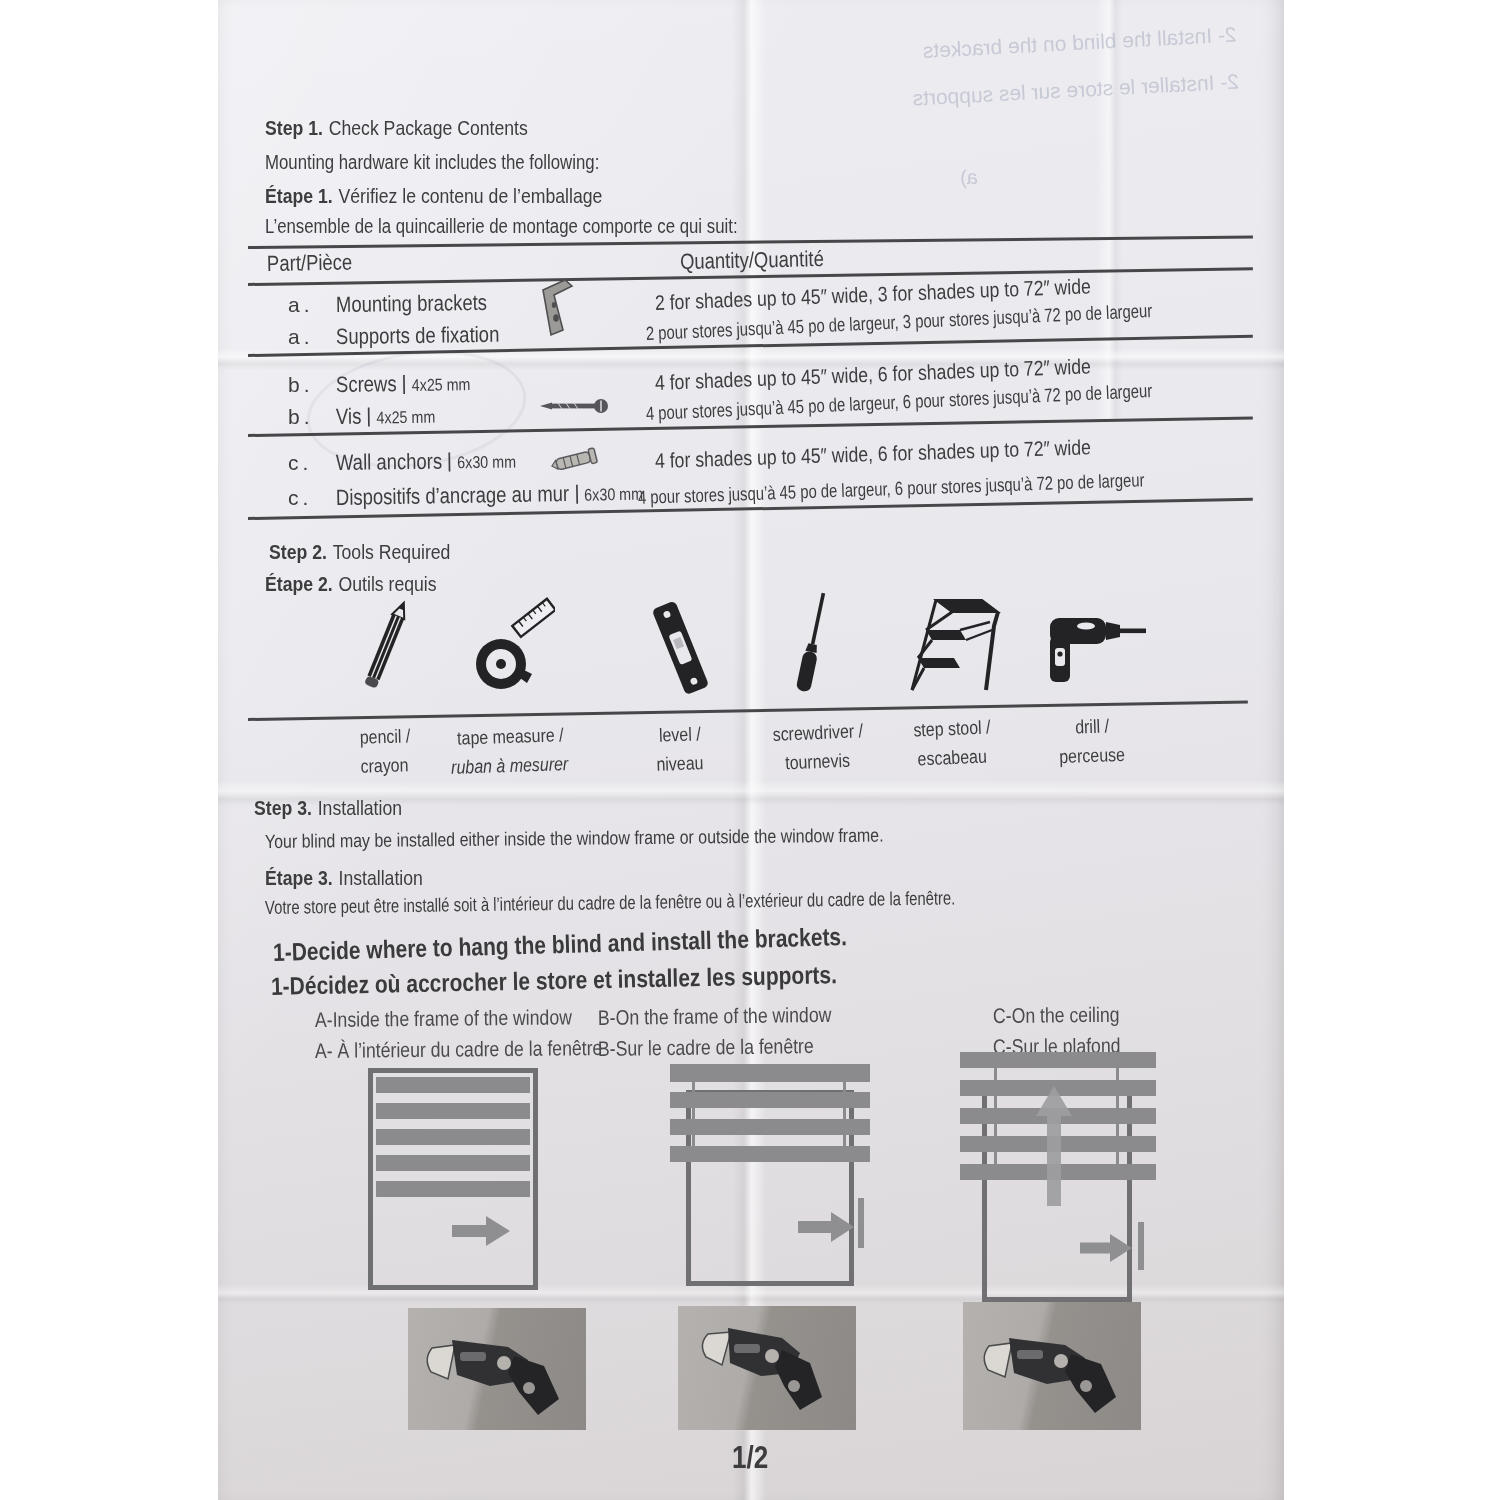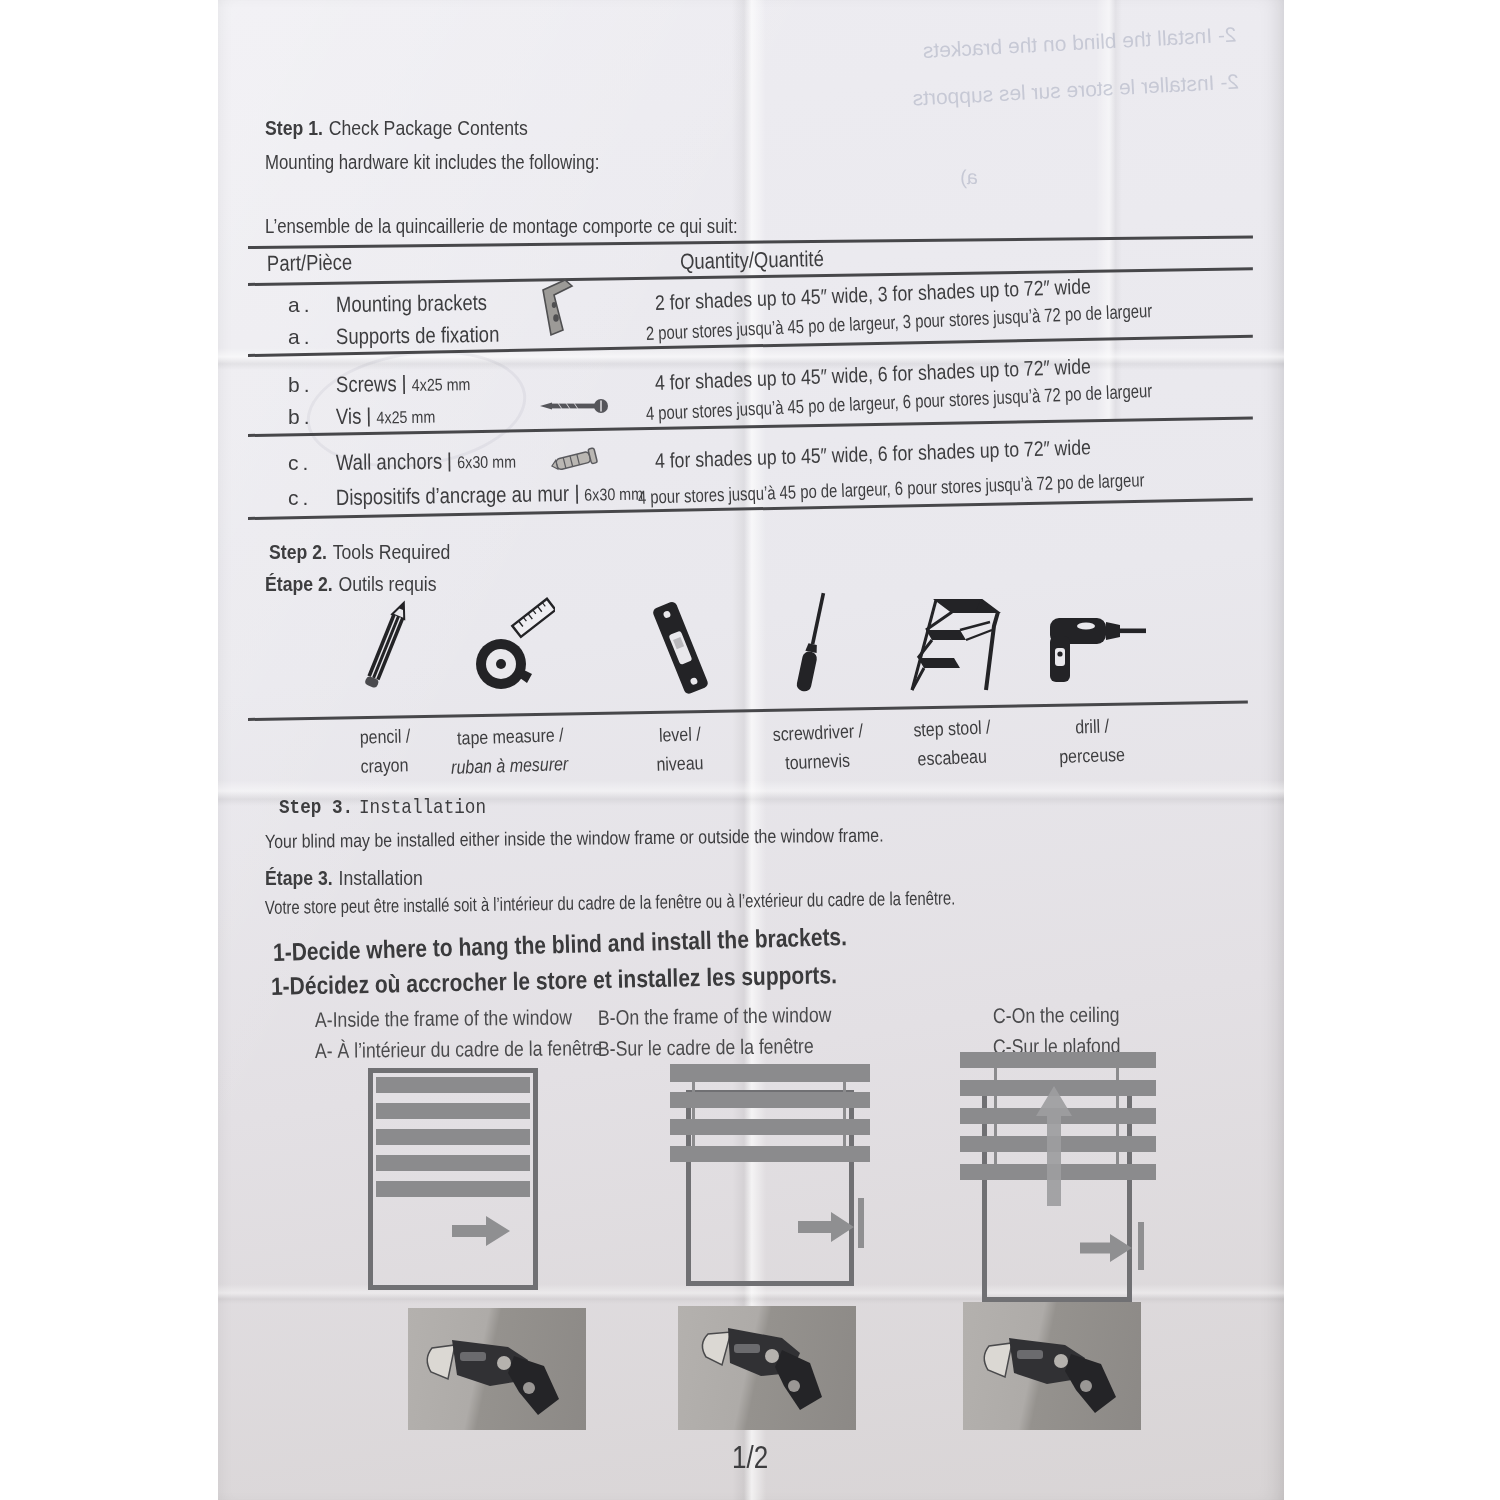--- a/index.html
+++ b/index.html
@@ -67,20 +67,22 @@
     <div>2- Install the blind on the brackets</div>
     <div>2- Installer le store sur les supports</div>
   </div>
   <div class="bleed" style="left:742px;top:166px;font-size:20px;transform:scaleX(-1) rotate(2deg);">a)</div>
 
 
   <div class="t h" style="left:47px;top:116px;">
     <span class="cx"><span class="b">Step 1.</span><span>Check Package Contents</span></span></div>
   <div class="t body20" style="left:47px;top:151px;">
     <span class="cx">Mounting hardware kit includes the following:</span></div>
+  <div class="t h" style="left:47px;top:184px;">
+    <span class="cx"><span class="b">Étape 1.</span><span>Vérifiez le contenu de l’emballage</span></span></div>
   <div class="t body20" style="left:47px;top:215px;">
     <span class="cx">L’ensemble de la quincaillerie de montage comporte ce qui suit:</span></div>
 
   <div class="rule" style="left:30px;top:246px;width:1005px;transform:rotate(-.6deg);"></div>
   <div class="t" style="left:49px;top:251px;font-size:22px;transform:rotate(-1deg);">
     <span class="cx">Part/Pièce</span></div>
   <div class="t" style="left:462px;top:249px;font-size:22px;transform:rotate(-1.2deg);">
     <span class="cx">Quantity/Quantité</span></div>
   <div class="rule" style="left:30px;top:283px;width:1005px;transform:rotate(-.9deg);"></div>
 
@@ -221,21 +223,21 @@
   <div class="tool-label" style="left:192px;top:755px;transform:rotate(-1.8deg);font-style:italic;"><span class="cx cc">ruban à mesurer</span></div>
   <div class="tool-label" style="left:362px;top:724px;transform:rotate(-2deg);"><span class="cx cc">level /</span></div>
   <div class="tool-label" style="left:362px;top:753px;transform:rotate(-2deg);"><span class="cx cc">niveau</span></div>
   <div class="tool-label" style="left:500px;top:722px;transform:rotate(-2.4deg);"><span class="cx cc">screwdriver /</span></div>
   <div class="tool-label" style="left:500px;top:751px;transform:rotate(-2.4deg);"><span class="cx cc">tournevis</span></div>
   <div class="tool-label" style="left:634px;top:718px;transform:rotate(-2.4deg);"><span class="cx cc">step stool /</span></div>
   <div class="tool-label" style="left:634px;top:747px;transform:rotate(-2.4deg);"><span class="cx cc">escabeau</span></div>
   <div class="tool-label" style="left:774px;top:716px;transform:rotate(-2deg);"><span class="cx cc">drill /</span></div>
   <div class="tool-label" style="left:774px;top:745px;transform:rotate(-2deg);"><span class="cx cc">perceuse</span></div>
 
-  <div class="t h" style="left:61px;top:796px;font-family:Liberation Mono, monospace;">
+  <div class="t h" style="left:36px;top:796px;">
     <span class="cx"><span class="b">Step 3.</span><span>Installation</span></span></div>
   <div class="t" style="left:47px;top:831px;font-size:19px;transform:rotate(-.6deg);">
     <span class="cx">Your blind may be installed either inside the window frame or outside the window frame.</span></div>
   <div class="t h" style="left:47px;top:866px;">
     <span class="cx"><span class="b">Étape 3.</span><span>Installation</span></span></div>
   <div class="t" style="left:47px;top:897px;font-size:19px;transform:rotate(-.8deg);">
     <span class="cx8">Votre store peut être installé soit à l’intérieur du cadre de la fenêtre ou à l’extérieur du cadre de la fenêtre.</span></div>
 
   <div class="t" style="left:55px;top:938px;font-size:25px;font-weight:bold;color:#3a3a3c;transform:rotate(-1.6deg);">
     <span class="cx">1-Decide where to hang the blind and install the brackets.</span></div>
@@ -323,16 +325,16 @@
     <svg width="178" height="128" viewBox="0 0 178 128">
       <path d="M26 44 q-9 11 -1 24 l17 7 7 -34 z" fill="#dbd8d3" stroke="#4a4a4c" stroke-width="1.5"></path>
       <path d="M46 36 l56 7 20 13 -7 21 -31 5 -33 -11 z" fill="#313134"></path>
       <path d="M108 52 l30 10 15 33 -21 16 -19 -23 -11 -19 z" fill="#242427"></path>
       <circle cx="123" cy="84" r="6" fill="#9a9795"></circle>
       <circle cx="98" cy="59" r="7" fill="#b5b2ae"></circle>
       <rect x="54" y="48" width="26" height="9" rx="3" fill="#6b6b6e"></rect>
     </svg>
   </div>
 
-  <div class="t pageno" style="left:514px;top:1440px;">
+  <div class="t pageno" style="left:514px;top:1440px;font-weight:bold;">
     <span class="cx">1/2</span></div>
 
 </div>
 
 </body></html>

